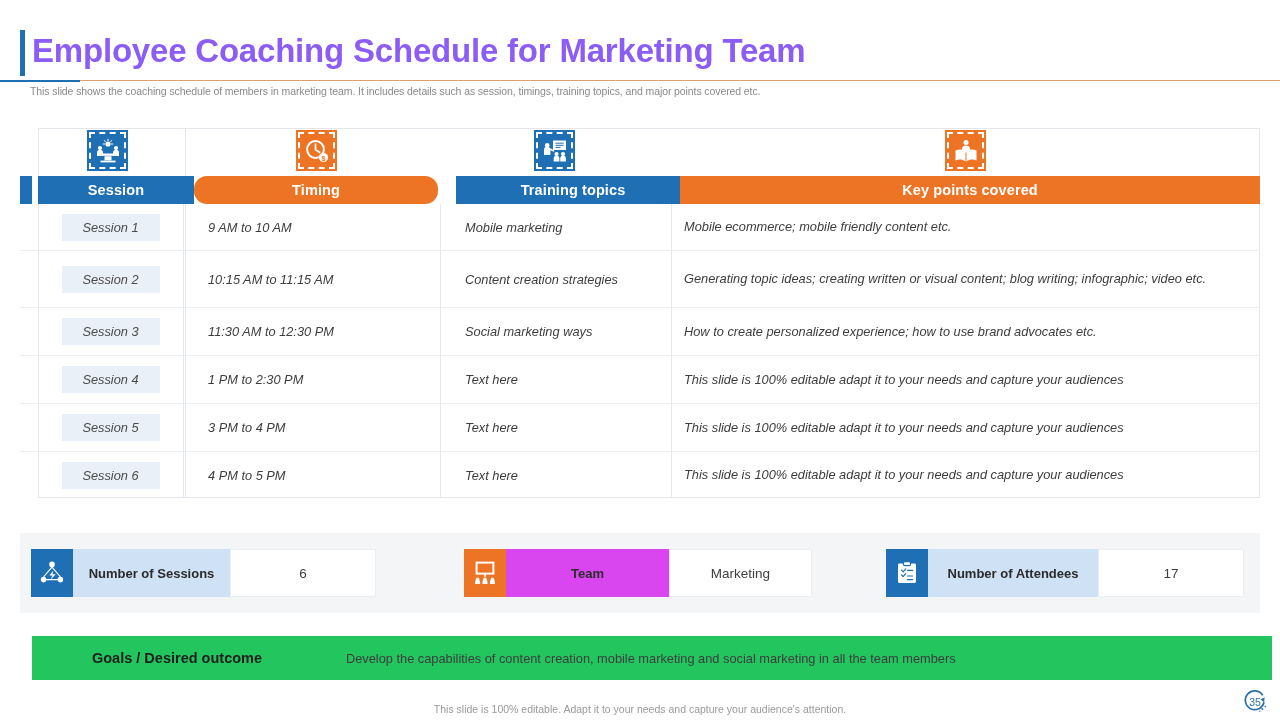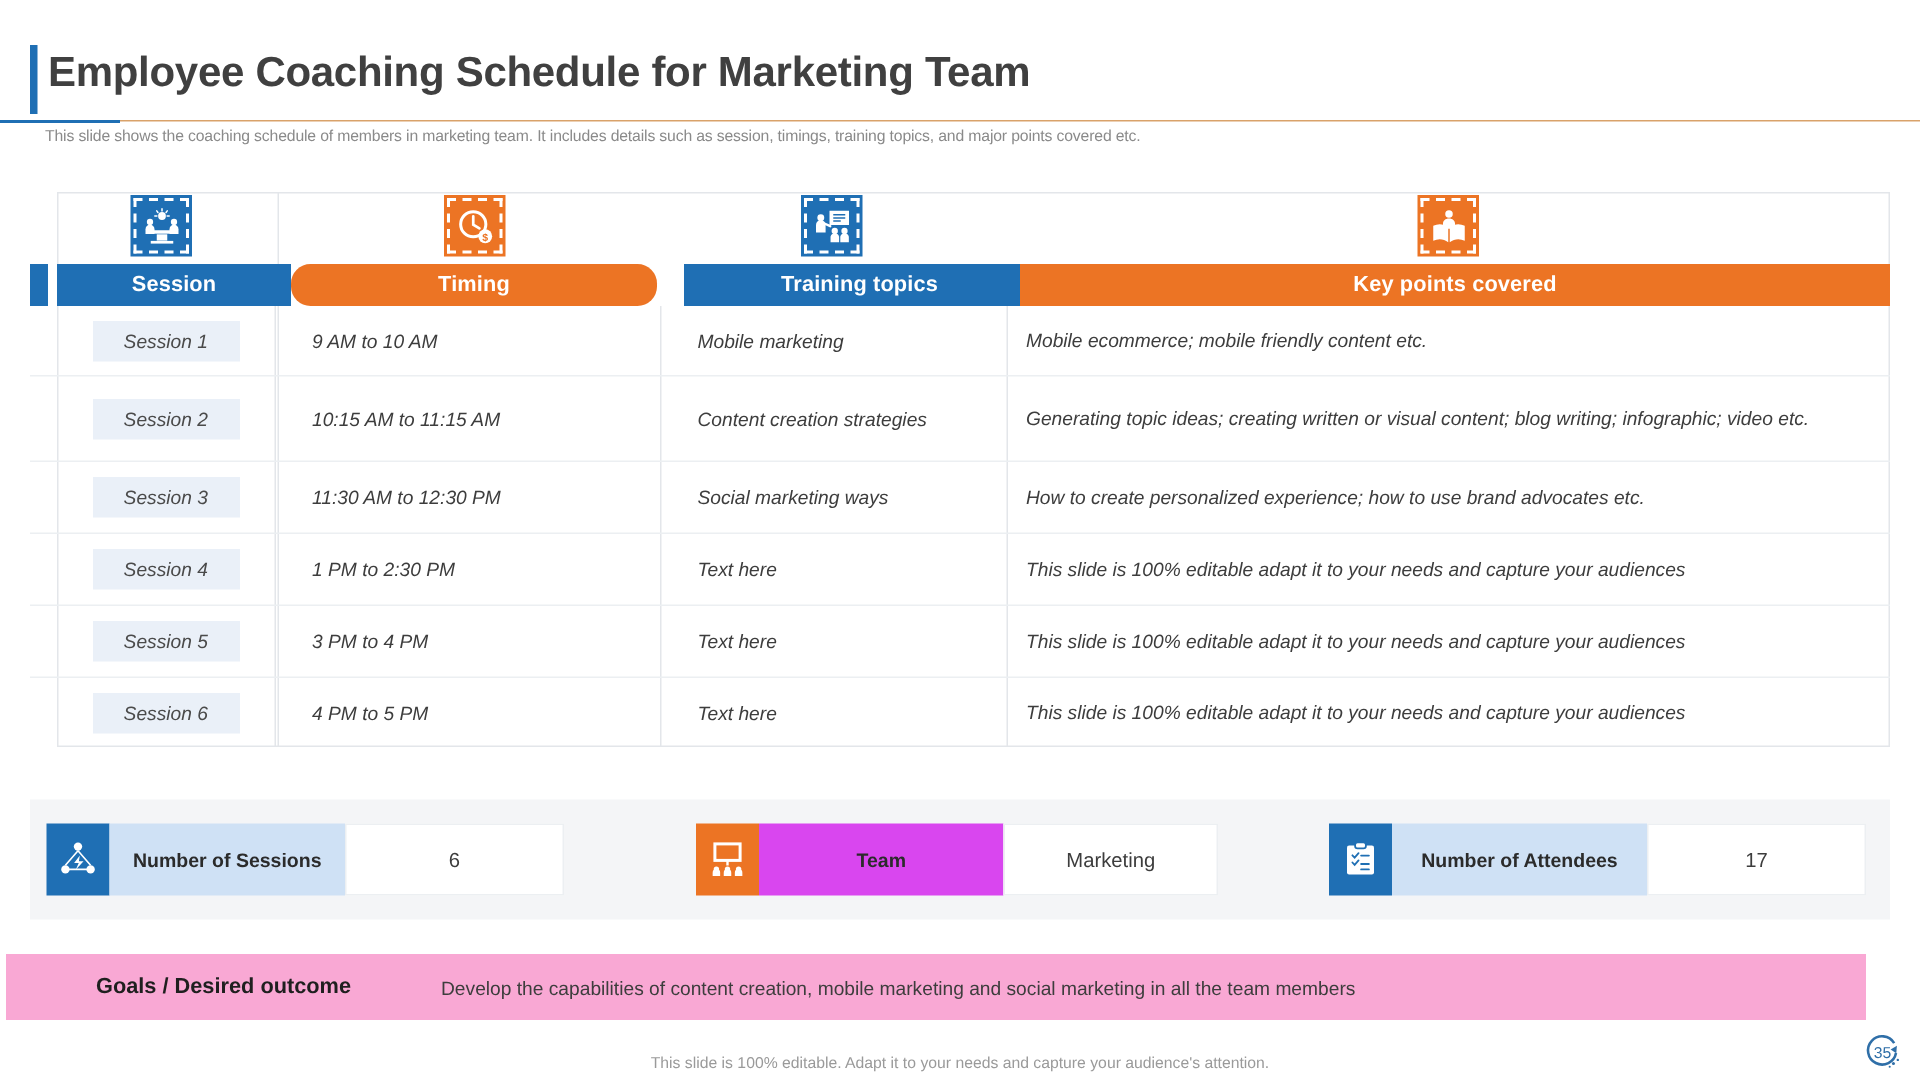--- a/index.html
+++ b/index.html
@@ -7,21 +7,21 @@
     width:1280px;height:720px;background:#ffffff;overflow:hidden;
     font-family:"Liberation Sans","DejaVu Sans",sans-serif;
     -webkit-font-smoothing:antialiased;
   }
   .slide{position:relative;width:1280px;height:720px;}
 
   
   .title-accent{position:absolute;left:20px;top:30px;width:5px;height:46px;background:#1f6fb4;}
   .slide-title{
     position:absolute;left:32px;top:32px;width:1200px;
-    font-size:28px;font-weight:bold;color:#404040;letter-spacing:-0.2px;
+    font-size:33px;font-weight:bold;color:#8b5cf6;letter-spacing:-0.2px;
     white-space:nowrap;
   }
   .rule-blue{position:absolute;left:0;top:80px;width:80px;height:2px;background:#1f6fb4;}
   .rule-orange{position:absolute;left:80px;top:80px;width:1200px;height:1px;background:#d9a26a;}
   .subtitle{
     position:absolute;left:30px;top:85px;width:1100px;
     font-size:10.5px;color:#8a8a8a;letter-spacing:-0.1px;
   }
 
   
@@ -68,21 +68,21 @@
   .stat-icon.blue{background:#1f6fb4;}
   .stat-icon.orange{background:#ec7424;}
   .stat-label{display:flex;align-items:center;justify-content:center;
     font-size:13px;font-weight:bold;color:#2b2b2b;}
   .stat-label.blue{background:#cfe1f5;}
   .stat-label.orange{background:#d946ef;text-align:right;}
   .stat-value{display:flex;align-items:center;justify-content:center;
     background:#ffffff;font-size:13.5px;color:#3d3d3d;border:1px solid #eceff2;box-sizing:border-box;}
 
   
-  .goals{position:absolute;left:4px;top:636px;width:1240px;height:44px;background:#f9a8d4;display:flex;align-items:center;}
+  .goals{position:absolute;left:32px;top:636px;width:1240px;height:44px;background:#22c55e;display:flex;align-items:center;gap:24px;}
   .goals-label{width:290px;text-align:center;font-size:14.5px;font-weight:bold;color:#1f1f1f;}
   .goals-text{font-size:12.8px;color:#3d3d3d;}
 
   
   .footer-note{position:absolute;left:0;top:703px;width:1280px;text-align:center;
     font-size:10.5px;color:#9a9a9a;}
   .pagebadge{position:absolute;left:1240px;top:687px;width:30px;height:30px;}
   .pagebadge .num{position:absolute;left:0;top:0;width:30px;height:30px;
     display:flex;align-items:center;justify-content:center;font-size:10.5px;color:#2f6fa8;}
 </style>

